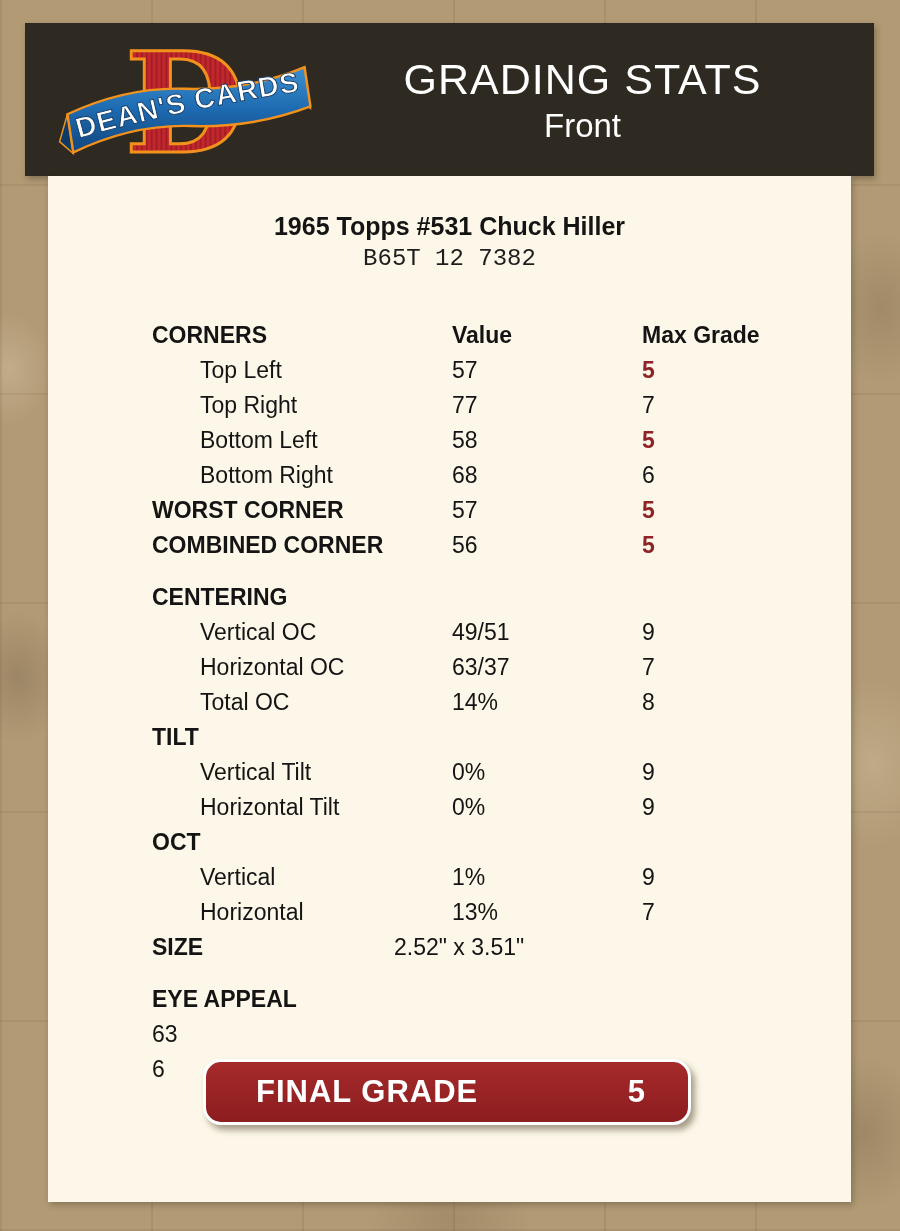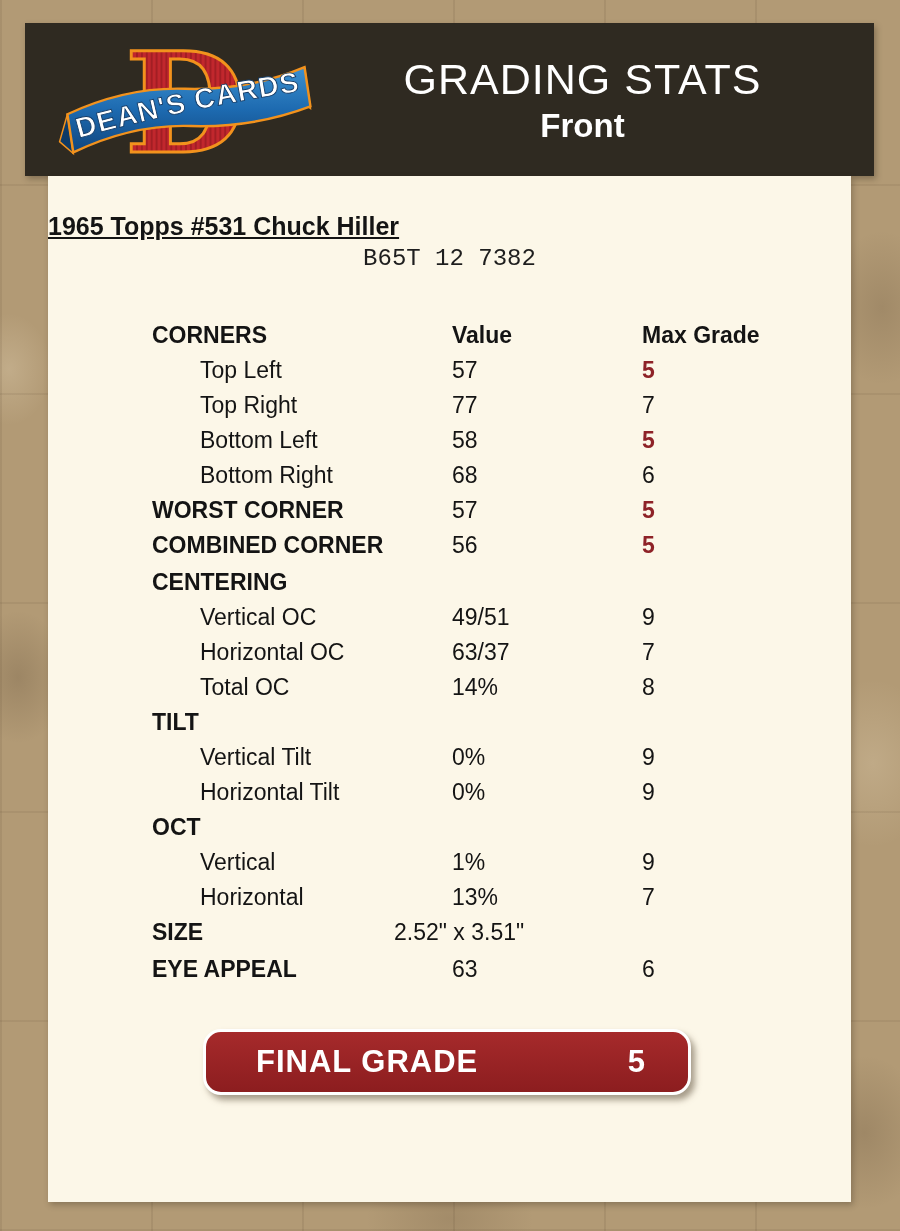--- a/index.html
+++ b/index.html
@@ -24,31 +24,31 @@
       radial-gradient(ellipse 120px 80px at 50% 99%, rgba(70,52,34,.14), rgba(0,0,0,0) 70%);
   }
   .header-bar{
     position:absolute;left:25px;top:23px;width:849px;height:153px;
     background:var(--header-bg);display:flex;align-items:center;
     box-shadow:2px 3px 6px rgba(50,40,25,.35);
   }
   .logo{width:268px;height:147px;margin-left:26px;flex:0 0 auto;position:relative;top:2px;}
   .header-titles{flex:1;display:flex;flex-direction:column;align-items:center;padding-right:28px;}
   .header-title{color:#fff;font-size:43px;line-height:52px;letter-spacing:1px;font-weight:400;}
-  .header-subtitle{color:#fff;font-size:33px;line-height:42px;font-weight:700;}
+  .header-subtitle{color:#fff;font-size:33px;line-height:42px;font-weight:400;}
   .panel{
     position:absolute;left:48px;top:176px;width:803px;height:1026px;
     background:var(--panel-bg);
     box-shadow:2px 3px 6px rgba(50,40,25,.30);
   }
-  .card-title{margin-top:34px;font-size:25px;line-height:32px;font-weight:bold;color:var(--text-black);text-decoration:underline;}
+  .card-title{margin-top:34px;text-align:center;font-size:25px;line-height:32px;font-weight:bold;color:var(--text-black);}
   .card-id{margin-top:2px;text-align:center;font-size:24px;line-height:30px;color:#1e1e1e;font-family:Liberation Mono, monospace;}
   .grading-table{margin:44px 3px 0 104px;width:648px;color:var(--text-black);}
   .t-row{display:flex;height:35px;line-height:35px;font-size:23px;}
-  .t-row.gap{margin-top:2px;}
+  .t-row.gap{margin-top:17px;flex-direction:column;}
   .cell.label{flex:1;text-align:left;}
   .cell.label.indent{padding-left:48px;}
   .cell.value{width:190px;text-align:left;}
   .cell.grade{width:158px;text-align:left;}
   .bold{font-weight:bold;}
   .cell.grade.red{font-weight:bold;color:var(--grade-red);}
   .cell.value.shift-left{transform:translateX(-58px);}
   .final-grade{
     margin:42px 0 0 155px;width:488px;height:66px;
     border:3px solid #fff;border-radius:18px;

